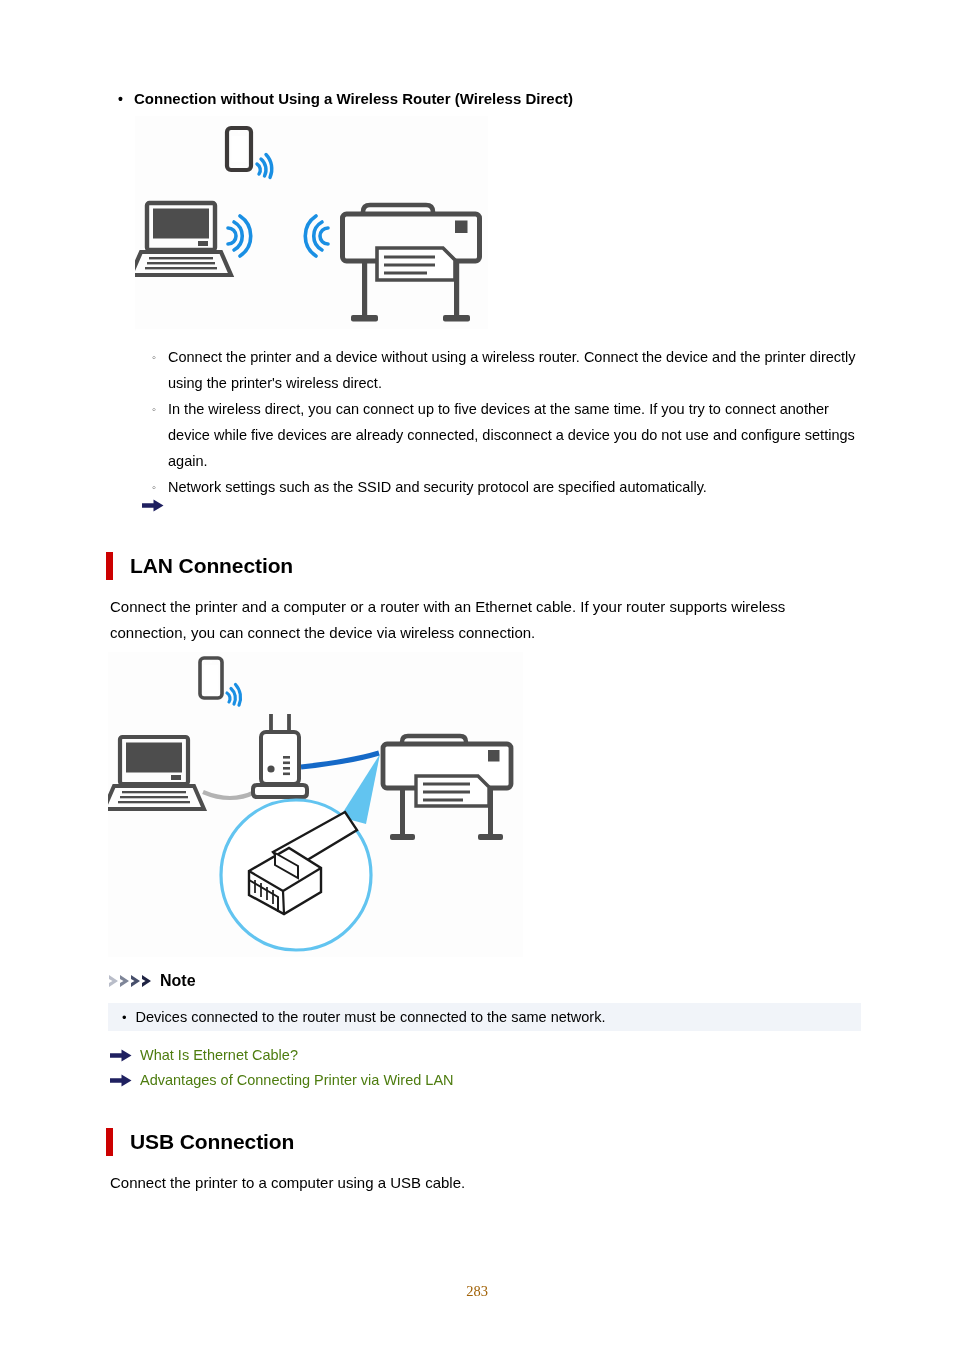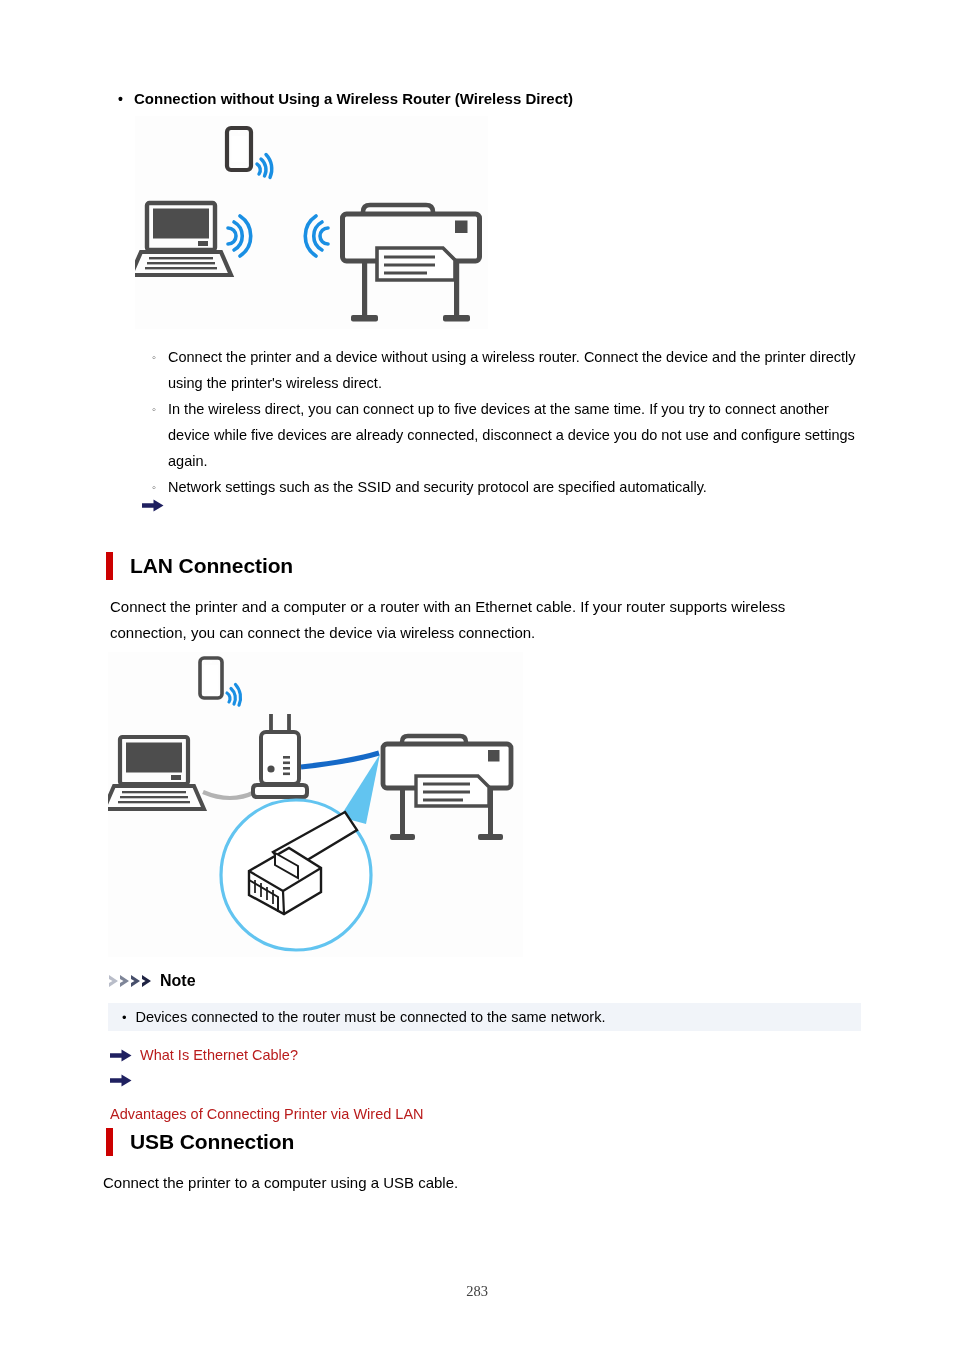--- a/index.html
+++ b/index.html
@@ -96,25 +96,25 @@
   }
   .arrowrow .lbl {
     font-size: 14.5px;
     line-height: 22px;
   }
   .link-blue {
     color: #22229c;
     text-decoration: underline;
     cursor: pointer;
   }
-  .link-black { color: #b91c1c; cursor: pointer; }
+  .link-black { color: #4d7c0f; cursor: pointer; }
 
   #link-wireless-direct { left: 142px; top: 494px; width: 700px; }
   #link-ethernet-cable  { left: 110px; top: 1044px; width: 700px; }
-  #link-advantages      { left: 110px; top: 1069px; width: 700px; flex-direction: column; }
+  #link-advantages      { left: 110px; top: 1069px; width: 700px; }
 
   
   .sect {
     position: absolute;
     display: flex;
     align-items: center;
   }
   .sect .bar {
     width: 7px;
     height: 28px;
@@ -130,21 +130,21 @@
   #sect-lan { left: 106px; top: 552px; }
   #sect-usb { left: 106px; top: 1128px; }
 
   
   .para {
     position: absolute;
     font-size: 15px;
     line-height: 26px;
   }
   #para-lan { left: 110px; top: 594px; width: 740px; }
-  #para-usb { left: 103px; top: 1170px; width: 740px; }
+  #para-usb { left: 110px; top: 1170px; width: 740px; }
 
   
   .note-head {
     position: absolute;
     left: 108px;
     top: 972px;
     display: flex;
     align-items: flex-end;
   }
   .note-head .chev { flex: 0 0 46px; width: 46px; height: 18px; }
@@ -173,21 +173,21 @@
 
   
   .pagenum {
     position: absolute;
     left: 0;
     top: 1283px;
     width: 954px;
     text-align: center;
     font-family: "Liberation Serif", serif;
     font-size: 14.5px;
-    color: #404040;
+    color: #a16207;
   }
 </style>
 </head>
 <body>
 
 <div class="page">
 
   <div class="top-bullet">
     <span class="dot">•</span>
     <span>Connection without Using a Wireless Router (Wireless Direct)</span>

